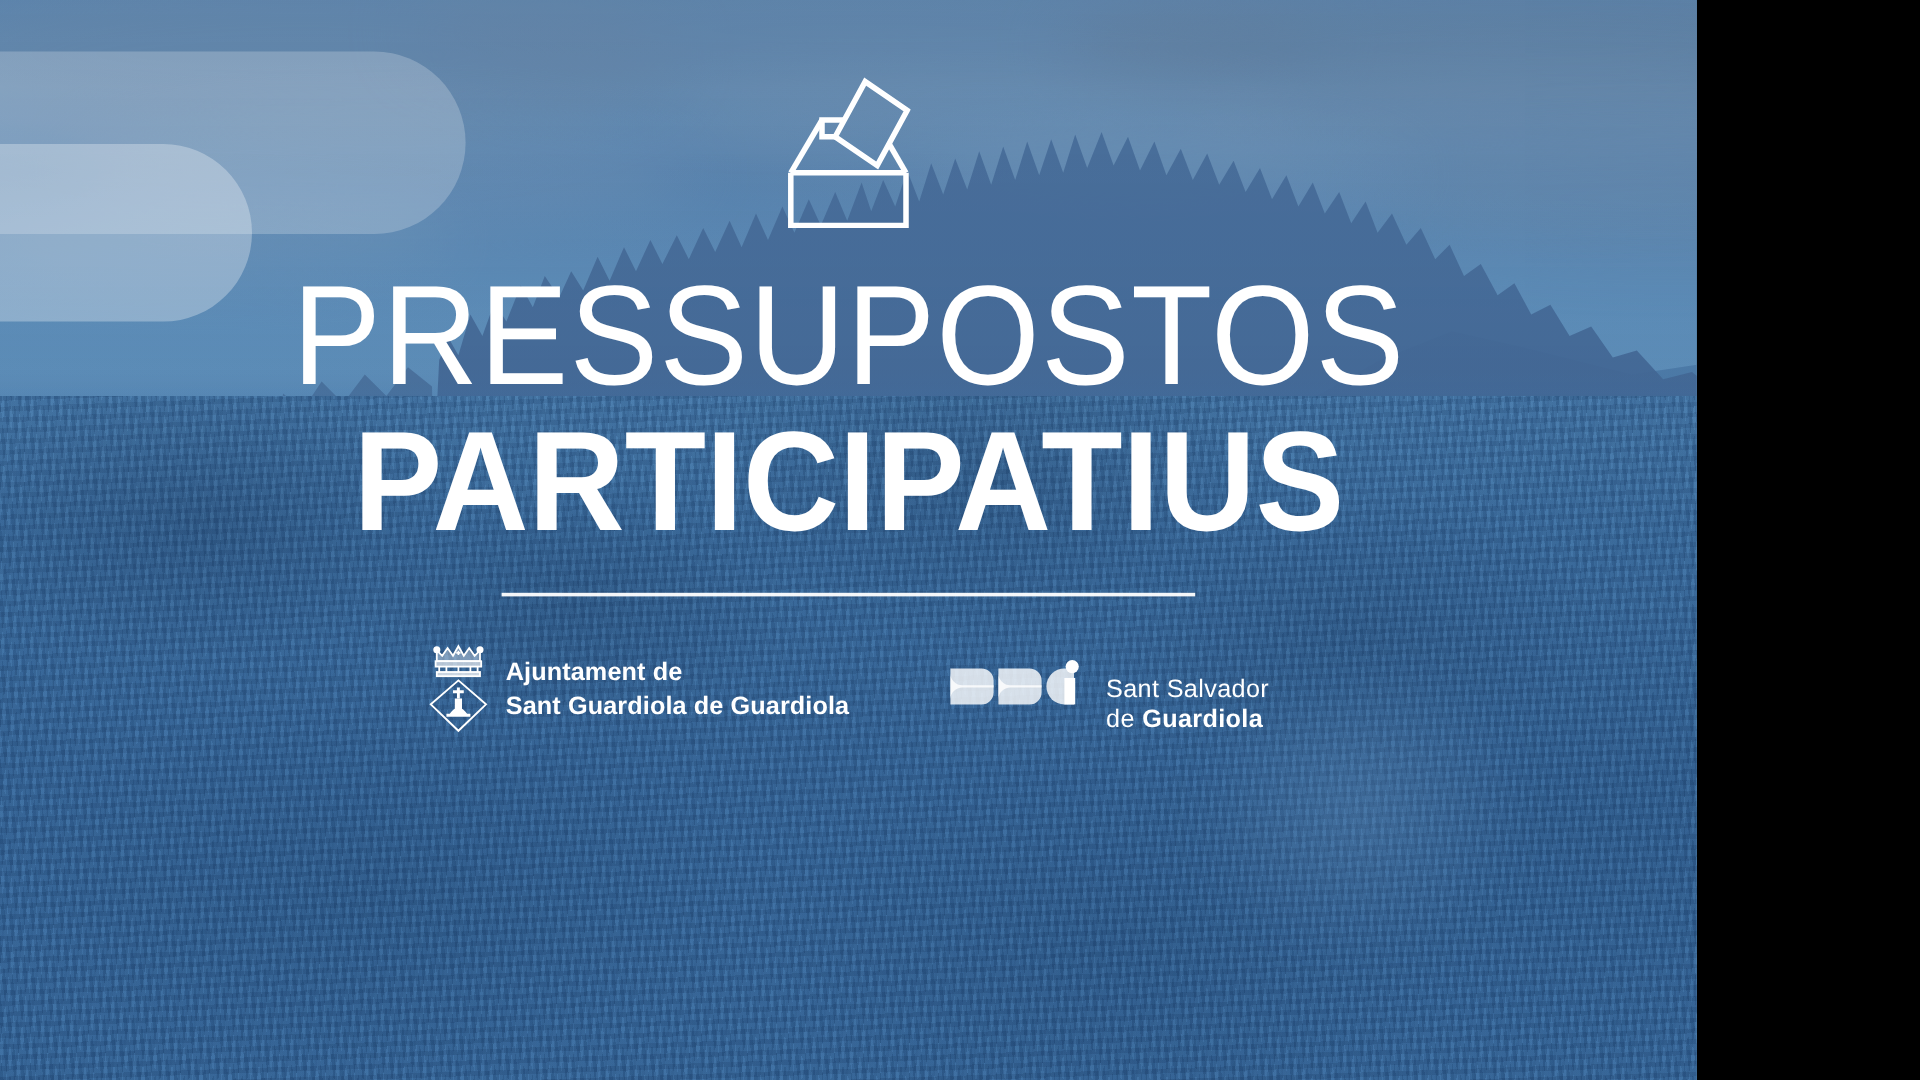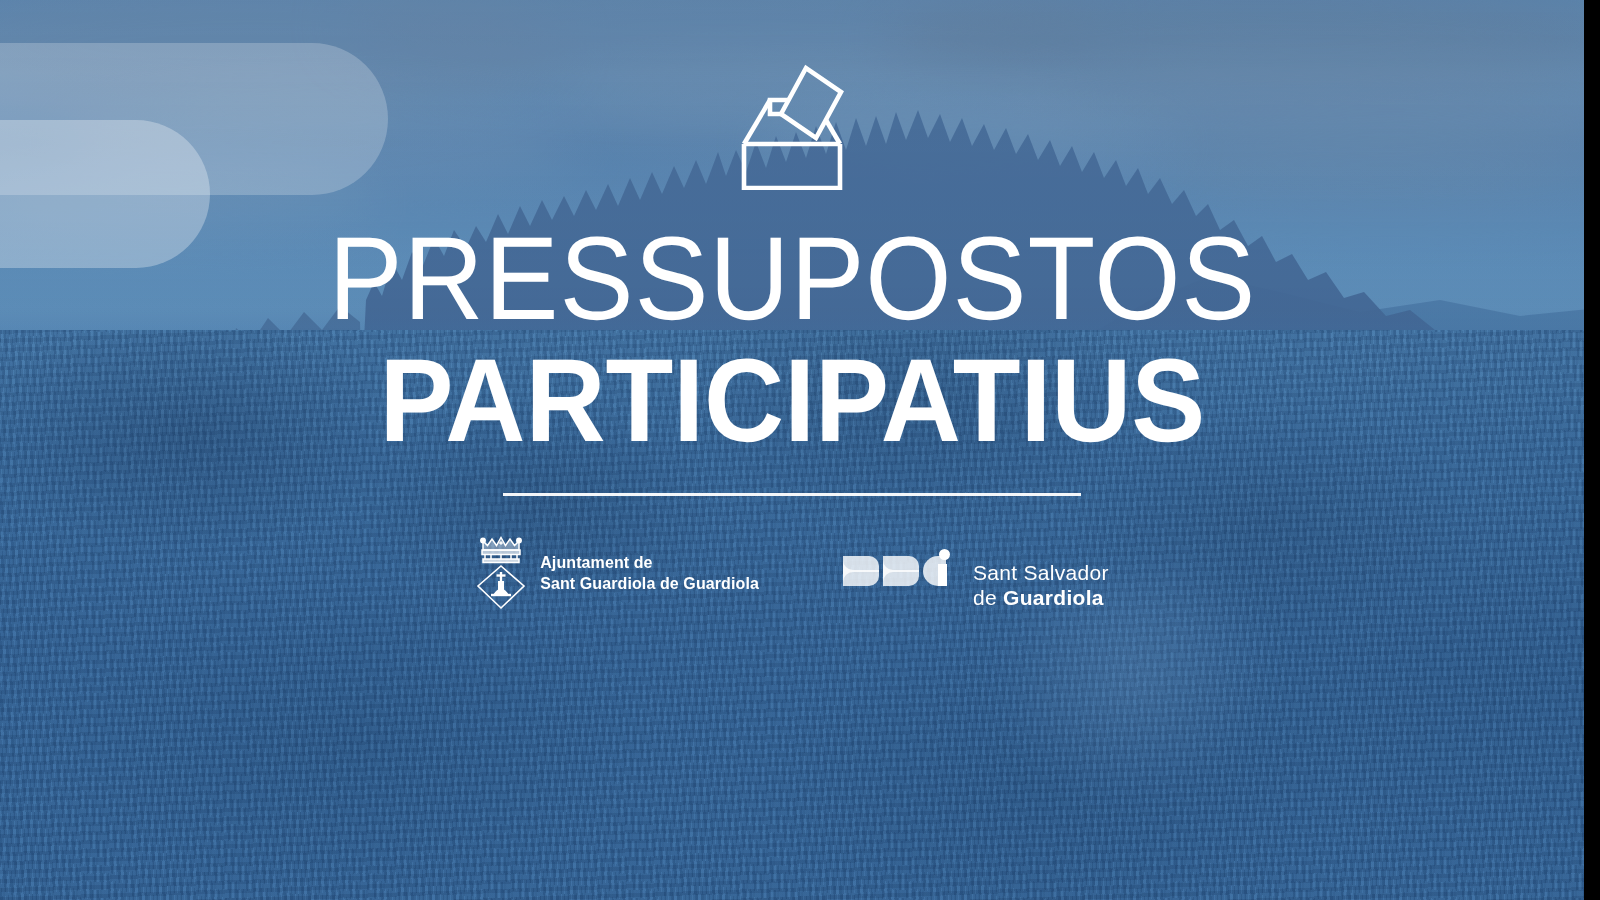--- a/index.html
+++ b/index.html
@@ -6,21 +6,21 @@
     margin: 0;
     padding: 0;
     background: #000;
   }
   body {
     font-family: "Liberation Sans", sans-serif;
   }
 
   #poster {
     position: relative;
-    width: 1584px;
+    width: 1414px;
     height: 900px;
     overflow: hidden;
     background: #4f86b4;
   }
 
   
   .bg-layer { position: absolute; inset: 0; }
 
   
   .bg-sky {
@@ -192,21 +192,21 @@
 
   .logo-ajuntament {
     display: flex;
     align-items: center;
     gap: 13px;
   }
   .ajuntament-text {
     color: #ffffff;
     font-family: "Liberation Sans", sans-serif;
     font-weight: 700;
-    font-size: 16px;
+    font-size: 21px;
     line-height: 1.32;
     letter-spacing: .1px;
     white-space: nowrap;
   }
 
   .logo-ssg {
     display: flex;
     align-items: center;
     gap: 12px;
   }

